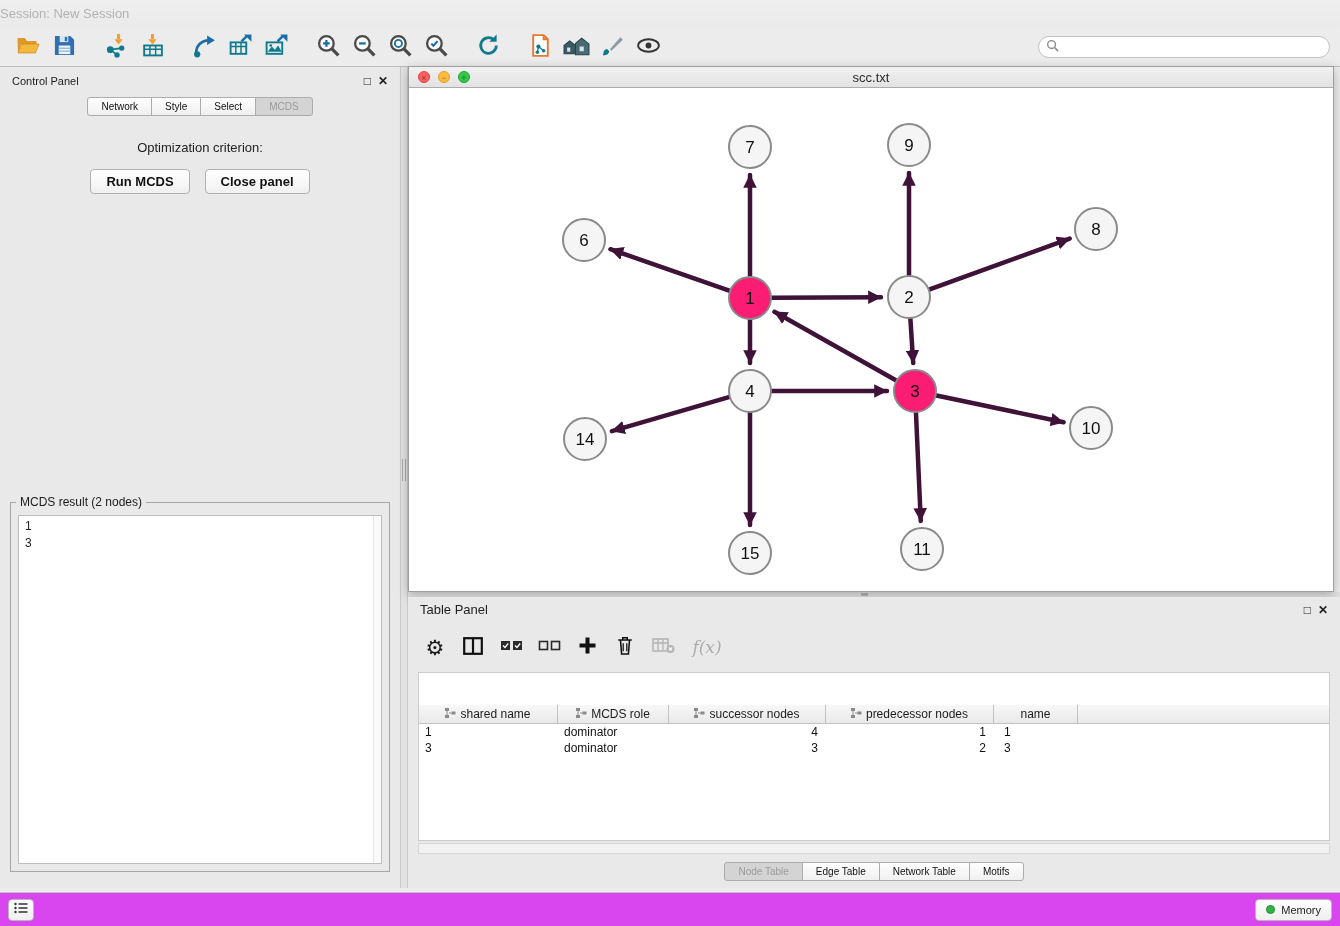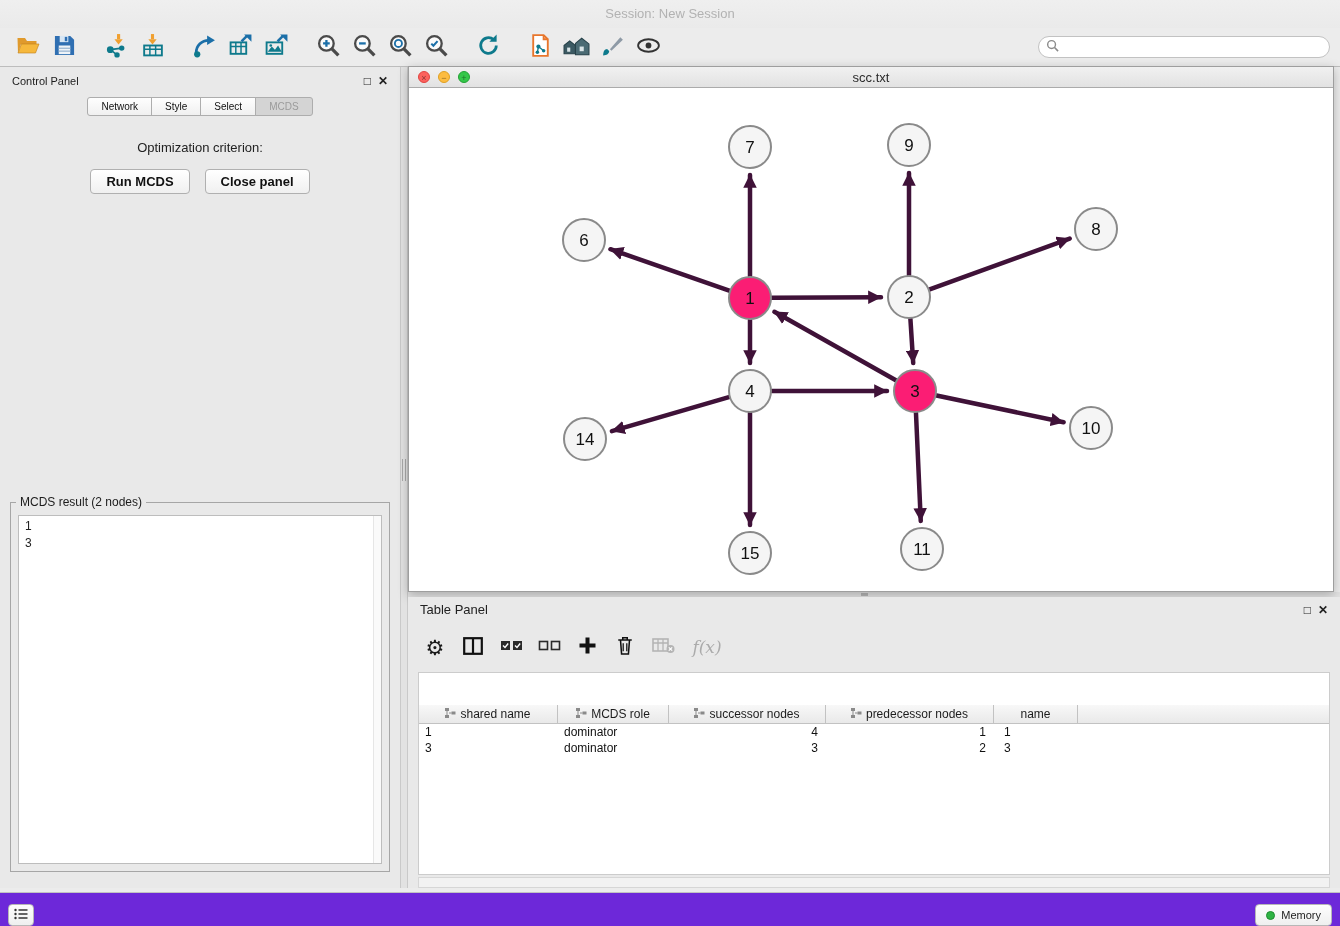--- a/index.html
+++ b/index.html
@@ -1,21 +1,21 @@
 <!DOCTYPE html>
 <html><head>
 <meta charset="utf-8">
 <style>
   * { margin:0; padding:0; box-sizing:border-box; }
   html,body { width:1340px; height:926px; overflow:hidden; }
   body { font-family:"Liberation Sans", sans-serif; background:#ececec; position:relative; font-size:13px; color:#222; }
 
   
   .titlebar { position:absolute; top:0; left:0; right:0; height:28px; background:linear-gradient(#efefef,#eaeaea);
-              text-align:center; line-height:28px; font-size:13px; color:#b2b2b2; }
+              text-align:left; line-height:28px; font-size:13px; color:#b2b2b2; }
   .toolbar { position:absolute; top:28px; left:0; right:0; height:39px; display:flex; align-items:center;
              padding:0 10px; border-bottom:1px solid #bdbdbd; background:#ececec; }
   .icon-btn { width:36px; height:32px; display:flex; align-items:center; justify-content:center; cursor:default; }
   .ggap { margin-left:16px; }
   .search-box { margin-left:auto; width:292px; height:22px; background:#fff; border:1px solid #c2c2c2;
                 border-radius:12px; display:flex; align-items:center; padding:0 7px; gap:5px; }
   .search-box input { border:none; outline:none; flex:1; font-size:12px; background:transparent; font-family:inherit; }
 
   
   .control-panel { position:absolute; left:0; top:67px; width:400px; height:821px; background:#e9e9e9; }
@@ -81,21 +81,21 @@
   .tr { display:flex; height:16px; font-size:12px; color:#111; }
   .td { display:flex; align-items:center; }
   .td.a-left { justify-content:flex-start; padding-left:6px; }
   .td.a-right { justify-content:flex-end; padding-right:8px; }
   .td.a-name { justify-content:flex-start; padding-left:10px; }
   .tp-scroll { height:11px; margin:2px 10px 0; background:#f2f2f2; border:1px solid #d6d6d6; }
   .tp-tabs { height:34px; display:flex; justify-content:center; align-items:center; }
 
   
   .statusbar { position:absolute; left:0; bottom:0; width:1340px; height:34px; border-top:1px solid #c2c2c2;
-               background:#6d28d9; display:flex; align-items:flex-end; padding:0 8px; }
+               background:#d946ef; display:flex; align-items:center; padding:0 8px; }
   .sb-left-btn { width:26px; height:22px; border:1px solid #b7b7b7; border-radius:4px; background:linear-gradient(#fdfdfd,#efefef);
                  display:flex; align-items:center; justify-content:center; cursor:default; }
   .memory-btn { margin-left:auto; height:22px; border:1px solid #b7b7b7; border-radius:4px; background:linear-gradient(#fdfdfd,#efefef);
                 display:flex; align-items:center; gap:6px; padding:0 10px; font-size:11px; cursor:default; }
   .mem-dot { width:9px; height:9px; border-radius:50%; background:#2fb344; border:1px solid #1e8c30; }
 </style>
 </head>
 <body>
 
 <div class="titlebar">
@@ -473,20 +473,26 @@
       <div class="td a-left" style="width:139px">3</div>
       <div class="td a-left" style="width:111px">dominator</div>
       <div class="td a-right" style="width:157px">3</div>
       <div class="td a-right" style="width:168px">2</div>
       <div class="td a-name" style="width:84px">3</div>
     </div>
   </div>
 
   <div class="tp-scroll"></div>
 
+  <div class="tp-tabs">
+    <span class="tab-btn active">Node Table</span>
+    <span class="tab-btn">Edge Table</span>
+    <span class="tab-btn">Network Table</span>
+    <span class="tab-btn">Motifs</span>
+  </div>
 </div>
 
 <div class="statusbar">
   <span class="sb-left-btn">
     <span><svg width="14" height="12" viewBox="0 0 14 12">
           <circle cx="1.5" cy="2" r="1.2" fill="#333"></circle>
           <circle cx="1.5" cy="6" r="1.2" fill="#333"></circle>
           <circle cx="1.5" cy="10" r="1.2" fill="#333"></circle>
           <path d="M4.5 2h9M4.5 6h9M4.5 10h9" stroke="#333" stroke-width="1.5"></path>
         </svg></span>

